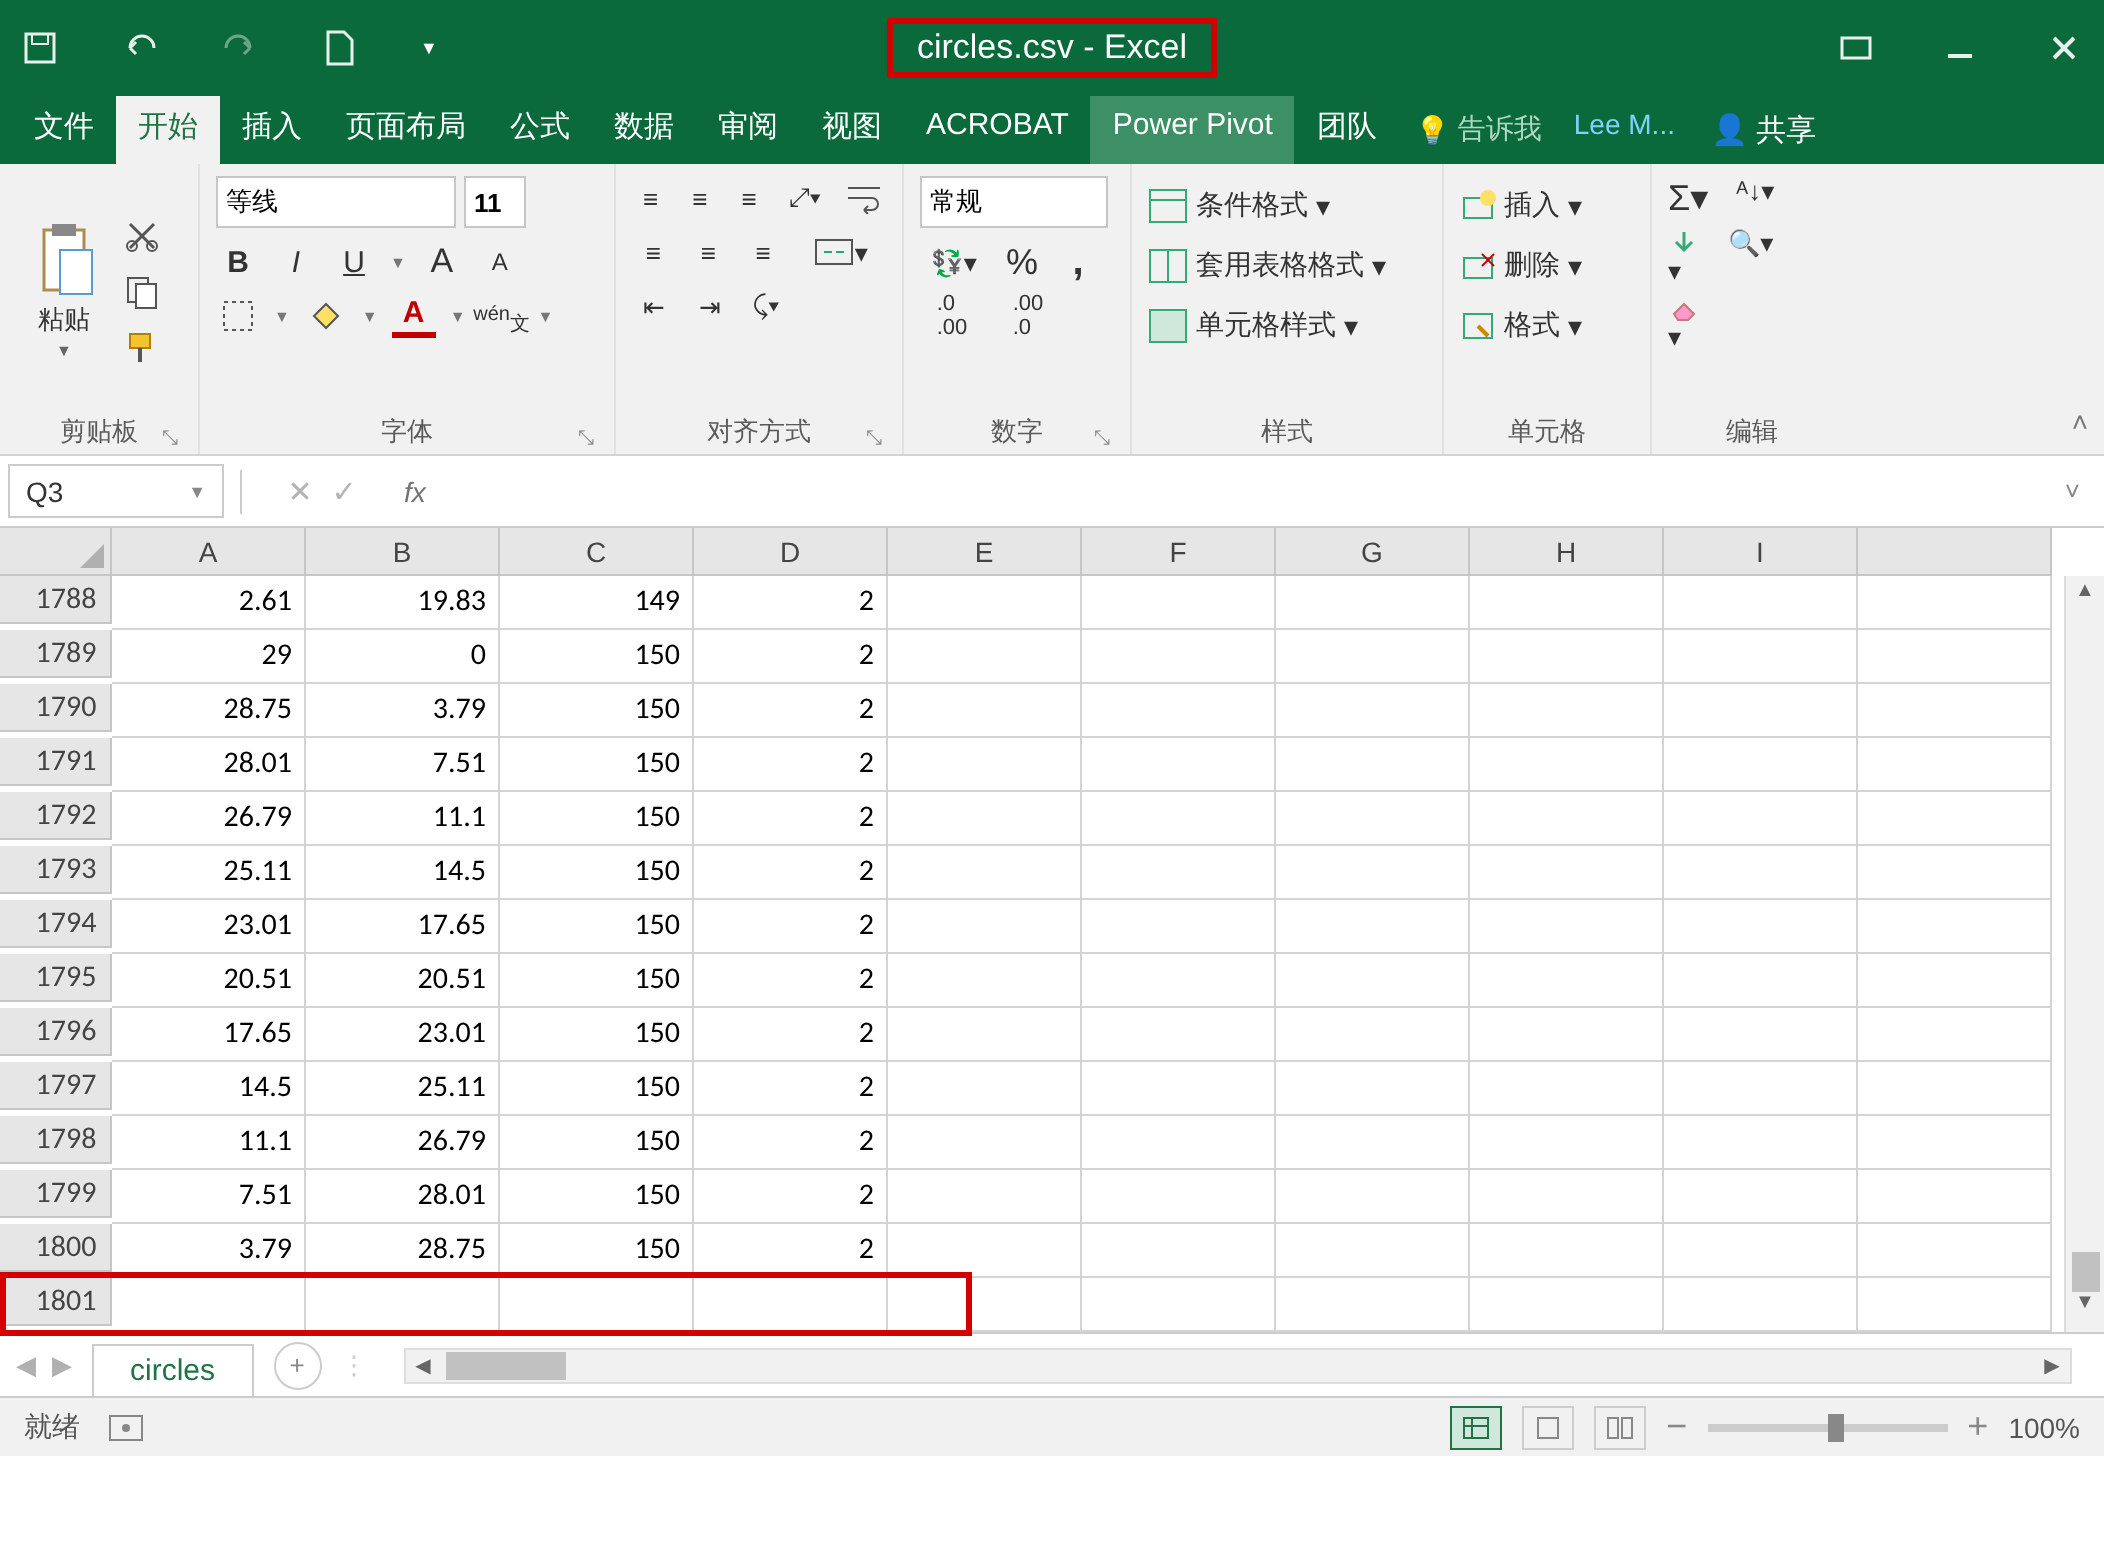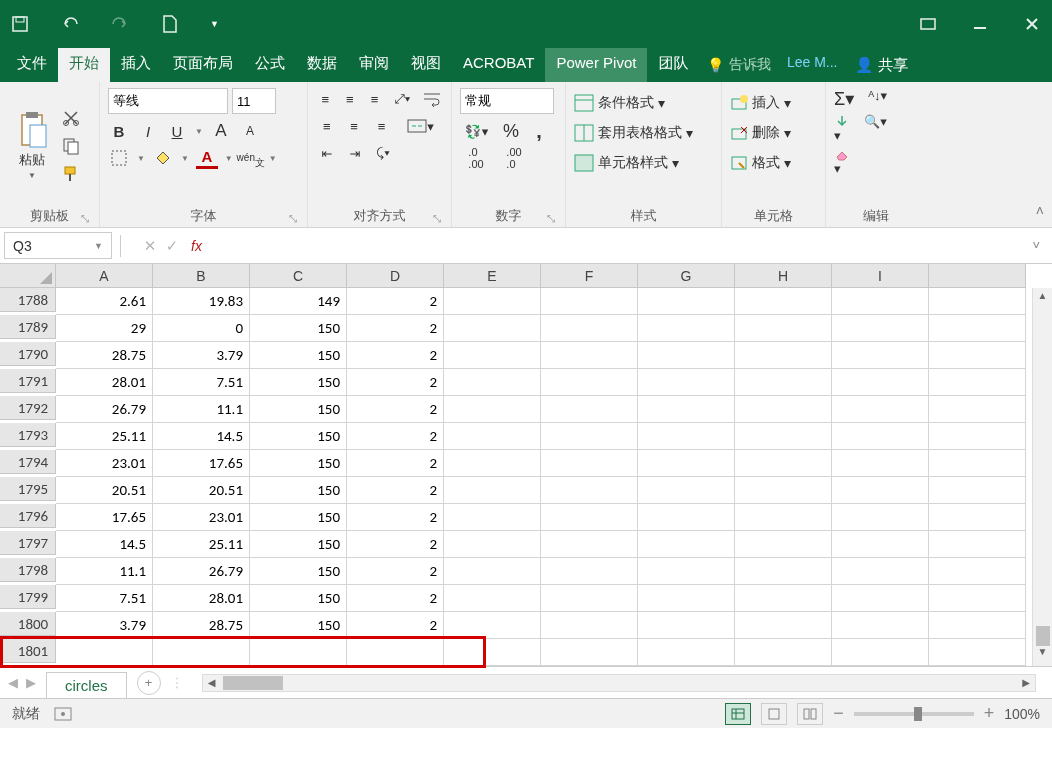--- a/index.html
+++ b/index.html
@@ -20,35 +20,35 @@
 .ribbon { background: #f1f1f1; border-bottom: 1px solid #d4d4d4; height: 146px; display: flex; position: relative; }
 .rgroup { border-right: 1px solid #e1e1e1; padding: 6px 8px 2px; display: flex; flex-direction: column; justify-content: space-between; }
 .rlabel { text-align: center; font-size: 13px; color: #5a5a5a; margin-top: 4px; position: relative; }
 .dialog-launcher { position: absolute; right: 2px; bottom: 0; font-size: 10px; color: #888; }
 .rbody { display: flex; gap: 6px; flex: 1; }
 .paste-big { display: flex; flex-direction: column; align-items: center; justify-content: center; width: 48px; gap: 2px; }
 .clip-col { display: flex; flex-direction: column; gap: 10px; justify-content: center; }
 .font-top { display: flex; gap: 4px; align-items: center; margin-bottom: 6px; }
 .fsel { border: 1px solid #c6c6c6; background: #fff; height: 26px; font-size: 13px; padding: 0 4px; }
 .fsel.name { width: 120px; }
-.fsel.size { width: 44px; }
+.fsel.size { width: 31px; font-weight: bold; }
 .font-row { display: flex; gap: 7px; align-items: center; margin-bottom: 5px; }
 .btn-sm { width: 22px; height: 22px; display: inline-flex; align-items: center; justify-content: center; font-size: 15px; cursor: pointer; }
 .al-row { display: flex; gap: 6px; margin-bottom: 5px; }
 .al-btn { width: 22px; height: 22px; display: inline-flex; align-items: center; justify-content: center; border: 1px solid transparent; }
 .num-sel { border: 1px solid #c6c6c6; background: #fff; height: 26px; width: 94px; font-size: 13px; padding: 0 4px; }
 .style-row { display: flex; align-items: center; gap: 4px; height: 30px; font-size: 14px; white-space: nowrap; }
 .cell-row { display: flex; align-items: center; gap: 4px; height: 30px; font-size: 14px; white-space: nowrap; }
 .ed-row { display: flex; gap: 14px; margin-bottom: 4px; }
 .collapse { position: absolute; right: 8px; bottom: 8px; font-size: 14px; color: #777; }
 .formulabar { height: 36px; background: #fff; border-bottom: 1px solid #ccc; display: flex; align-items: center; padding: 4px; }
 .namebox { border: 1px solid #ccc; height: 27px; width: 108px; display: flex; align-items: center; padding: 0 8px; font-size: 14px; justify-content: space-between; }
 .fb-sep { width: 1px; height: 22px; background: #ccc; margin: 0 18px 0 8px; }
 .fb-btn { width: 22px; color: #b4b4b4; text-align: center; font-size: 15px; }
-.fx { font-style: italic; color: #b91c1c; margin: 0 8px; font-size: 14px; text-align: center; }
+.fx { font-style: italic; color: #737373; margin: 0 19px; font-size: 14px; text-align: center; }
 .fb-input { flex: 1; border: 1px solid transparent; height: 27px; }
 .fb-exp { color: #888; margin: 0 8px; }
 .grid-wrap { position: relative; }
 .grid { display: grid; grid-template-columns: 56px 97px 97px 97px 97px 97px 97px 97px 97px 97px 97px; }
 .hdr, .rowhdr { background: #e6e6e6; border: 1px solid #c6c6c6; border-top: none; border-left: none; text-align: center; font-size: 14px; color: #444; height: 24px; display: flex; align-items: center; justify-content: center; }
 .corner { background: #e6e6e6; border: 1px solid #c6c6c6; border-top: none; border-left: none; height: 24px; position: relative; }
 .corner::after { content: ''; position: absolute; right: 3px; bottom: 3px; border: 6px solid transparent; border-right-color: #b0b0b0; border-bottom-color: #b0b0b0; }
 .cell { border-right: 1px solid #d4d4d4; border-bottom: 1px solid #d4d4d4; height: 27px; padding: 0 6px; font-size: 15px; display: flex; align-items: center; justify-content: flex-end; color: #000; font-family: Calibri, sans-serif; }
 .rowhdr { font-family: Calibri, sans-serif; font-size: 15px; padding-left: 11px; }
 .vsb { position: absolute; right: 0; top: 24px; width: 20px; bottom: 0; background: #f1f1f1; border-left: 1px solid #ddd; display: flex; flex-direction: column; align-items: center; justify-content: space-between; padding: 2px 0; }
@@ -94,20 +94,23 @@
           <path d="M14 7 L11 4 M14 7 L11 10" stroke="#fff" stroke-width="1.5"></path>
         </svg>
       </span>
     <span class="tb-icon">
         <svg width="16" height="18" viewBox="0 0 16 18">
           <path d="M2 1 L10 1 L14 5 L14 17 L2 17 Z" fill="none" stroke="#fff" stroke-width="1.5"></path>
         </svg>
       </span>
     <span style="color:#fff;font-size:9px">▼</span>
   </div>
+  <div class="tb-title-wrap">
+      <div class="tb-title-box">circles.csv - Excel</div>
+    </div>
   <div class="tb-right">
     <span class="tb-icon">
         <svg width="18" height="14">
           <rect x="2" y="2" width="14" height="10" fill="none" stroke="#fff" stroke-width="1.5"></rect>
         </svg>
       </span>
     <span class="tb-icon">
         <svg width="16" height="16">
           <line x1="2" y1="12" x2="14" y2="12" stroke="#fff" stroke-width="2"></line>
         </svg>

